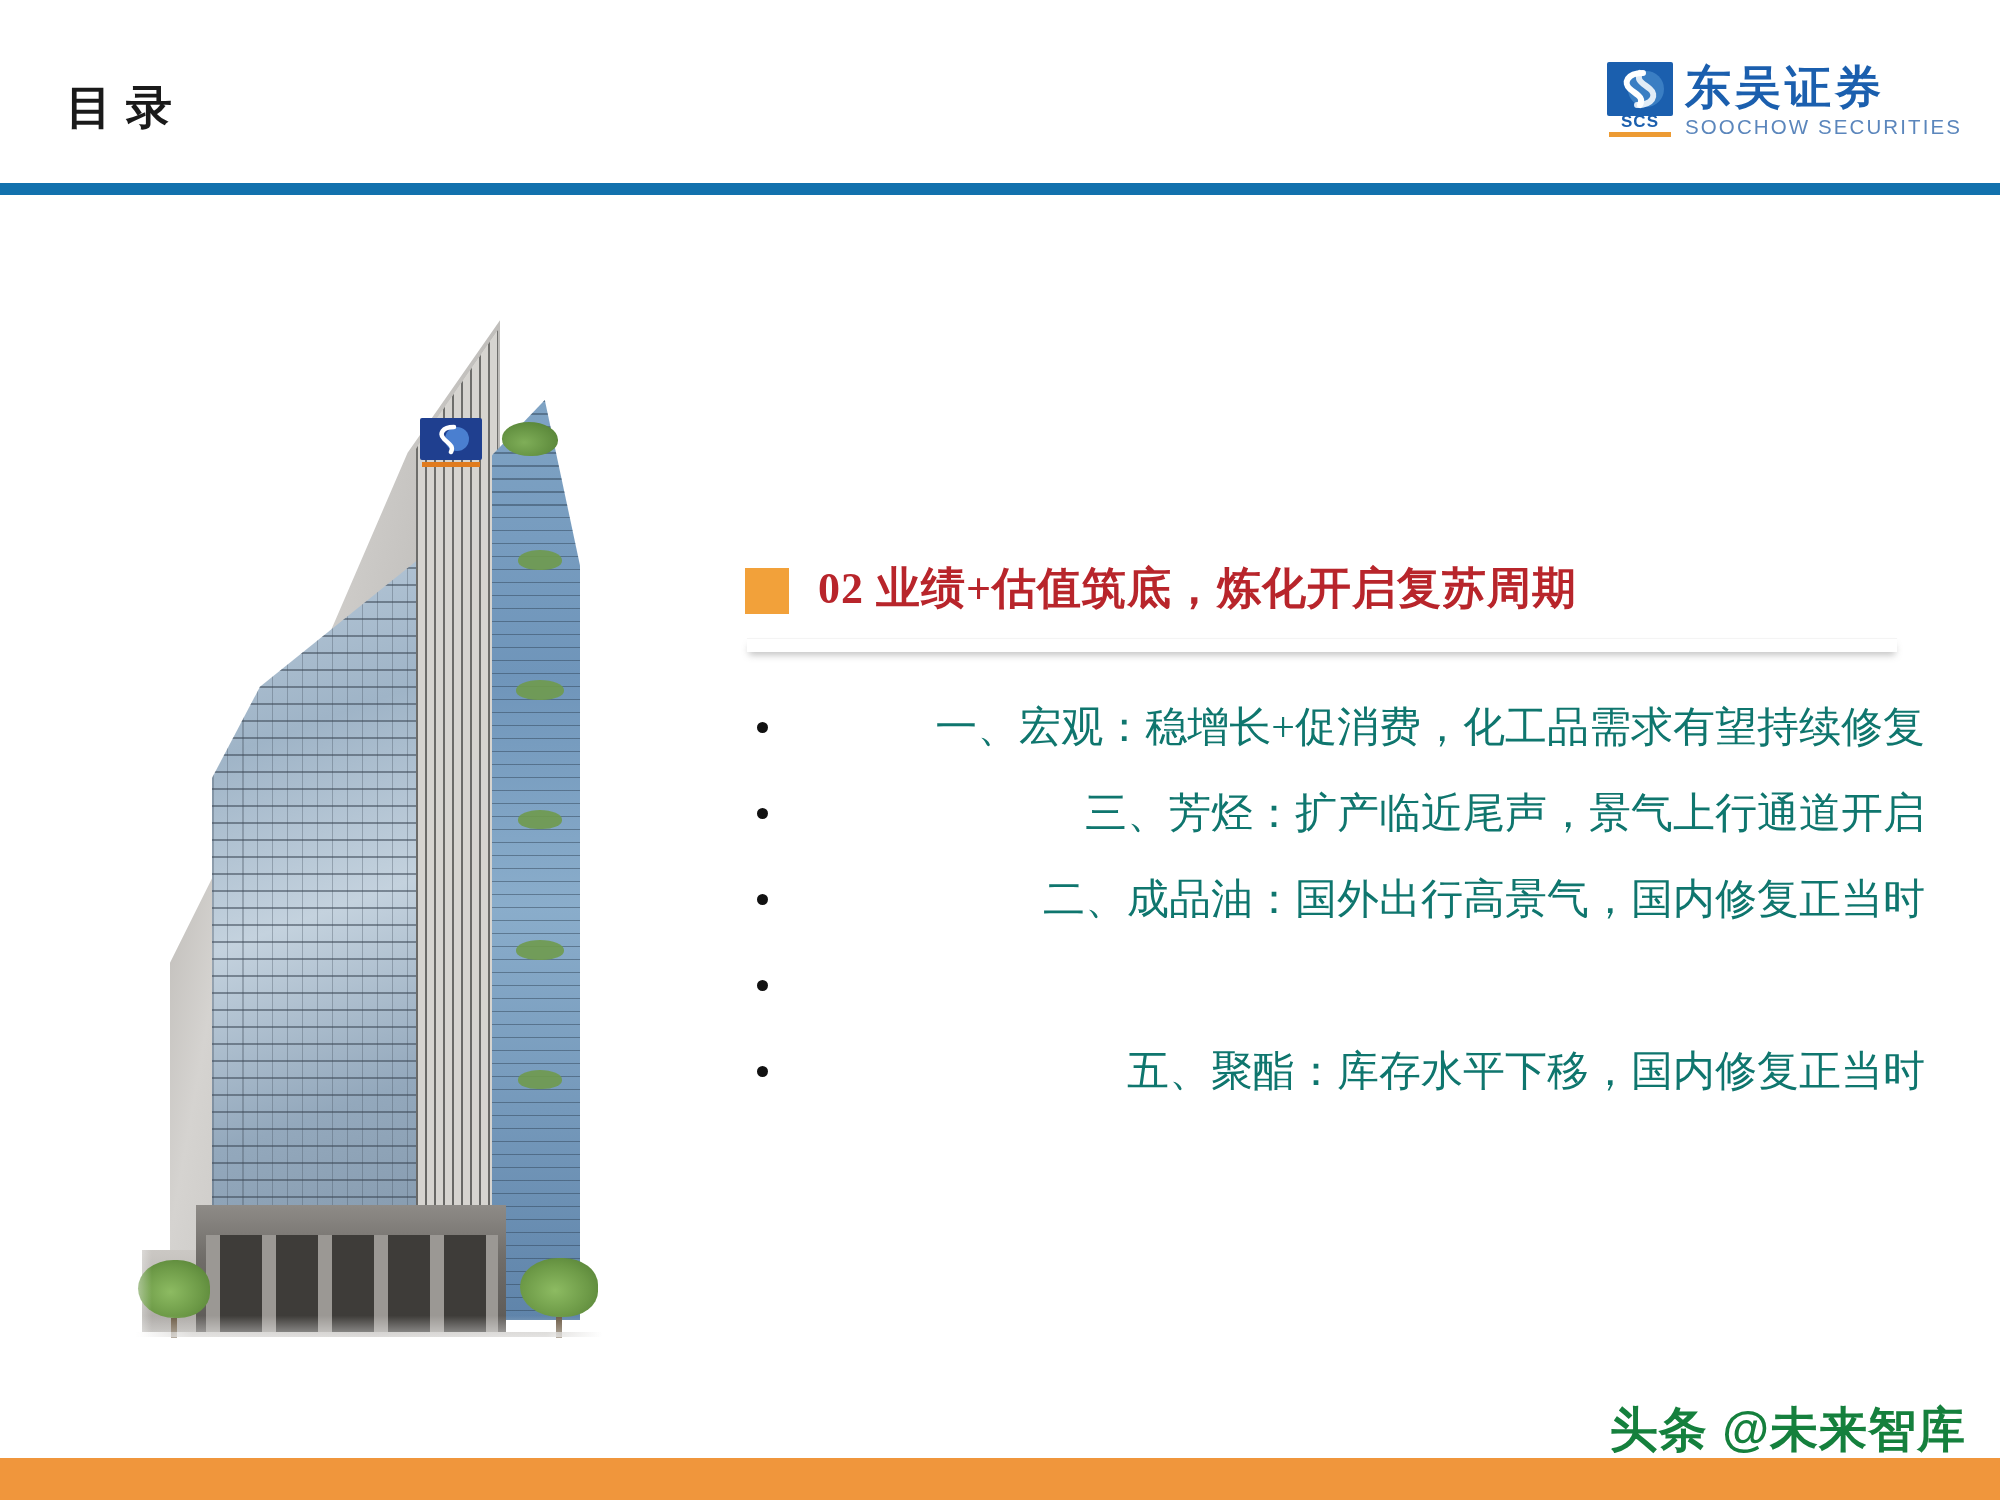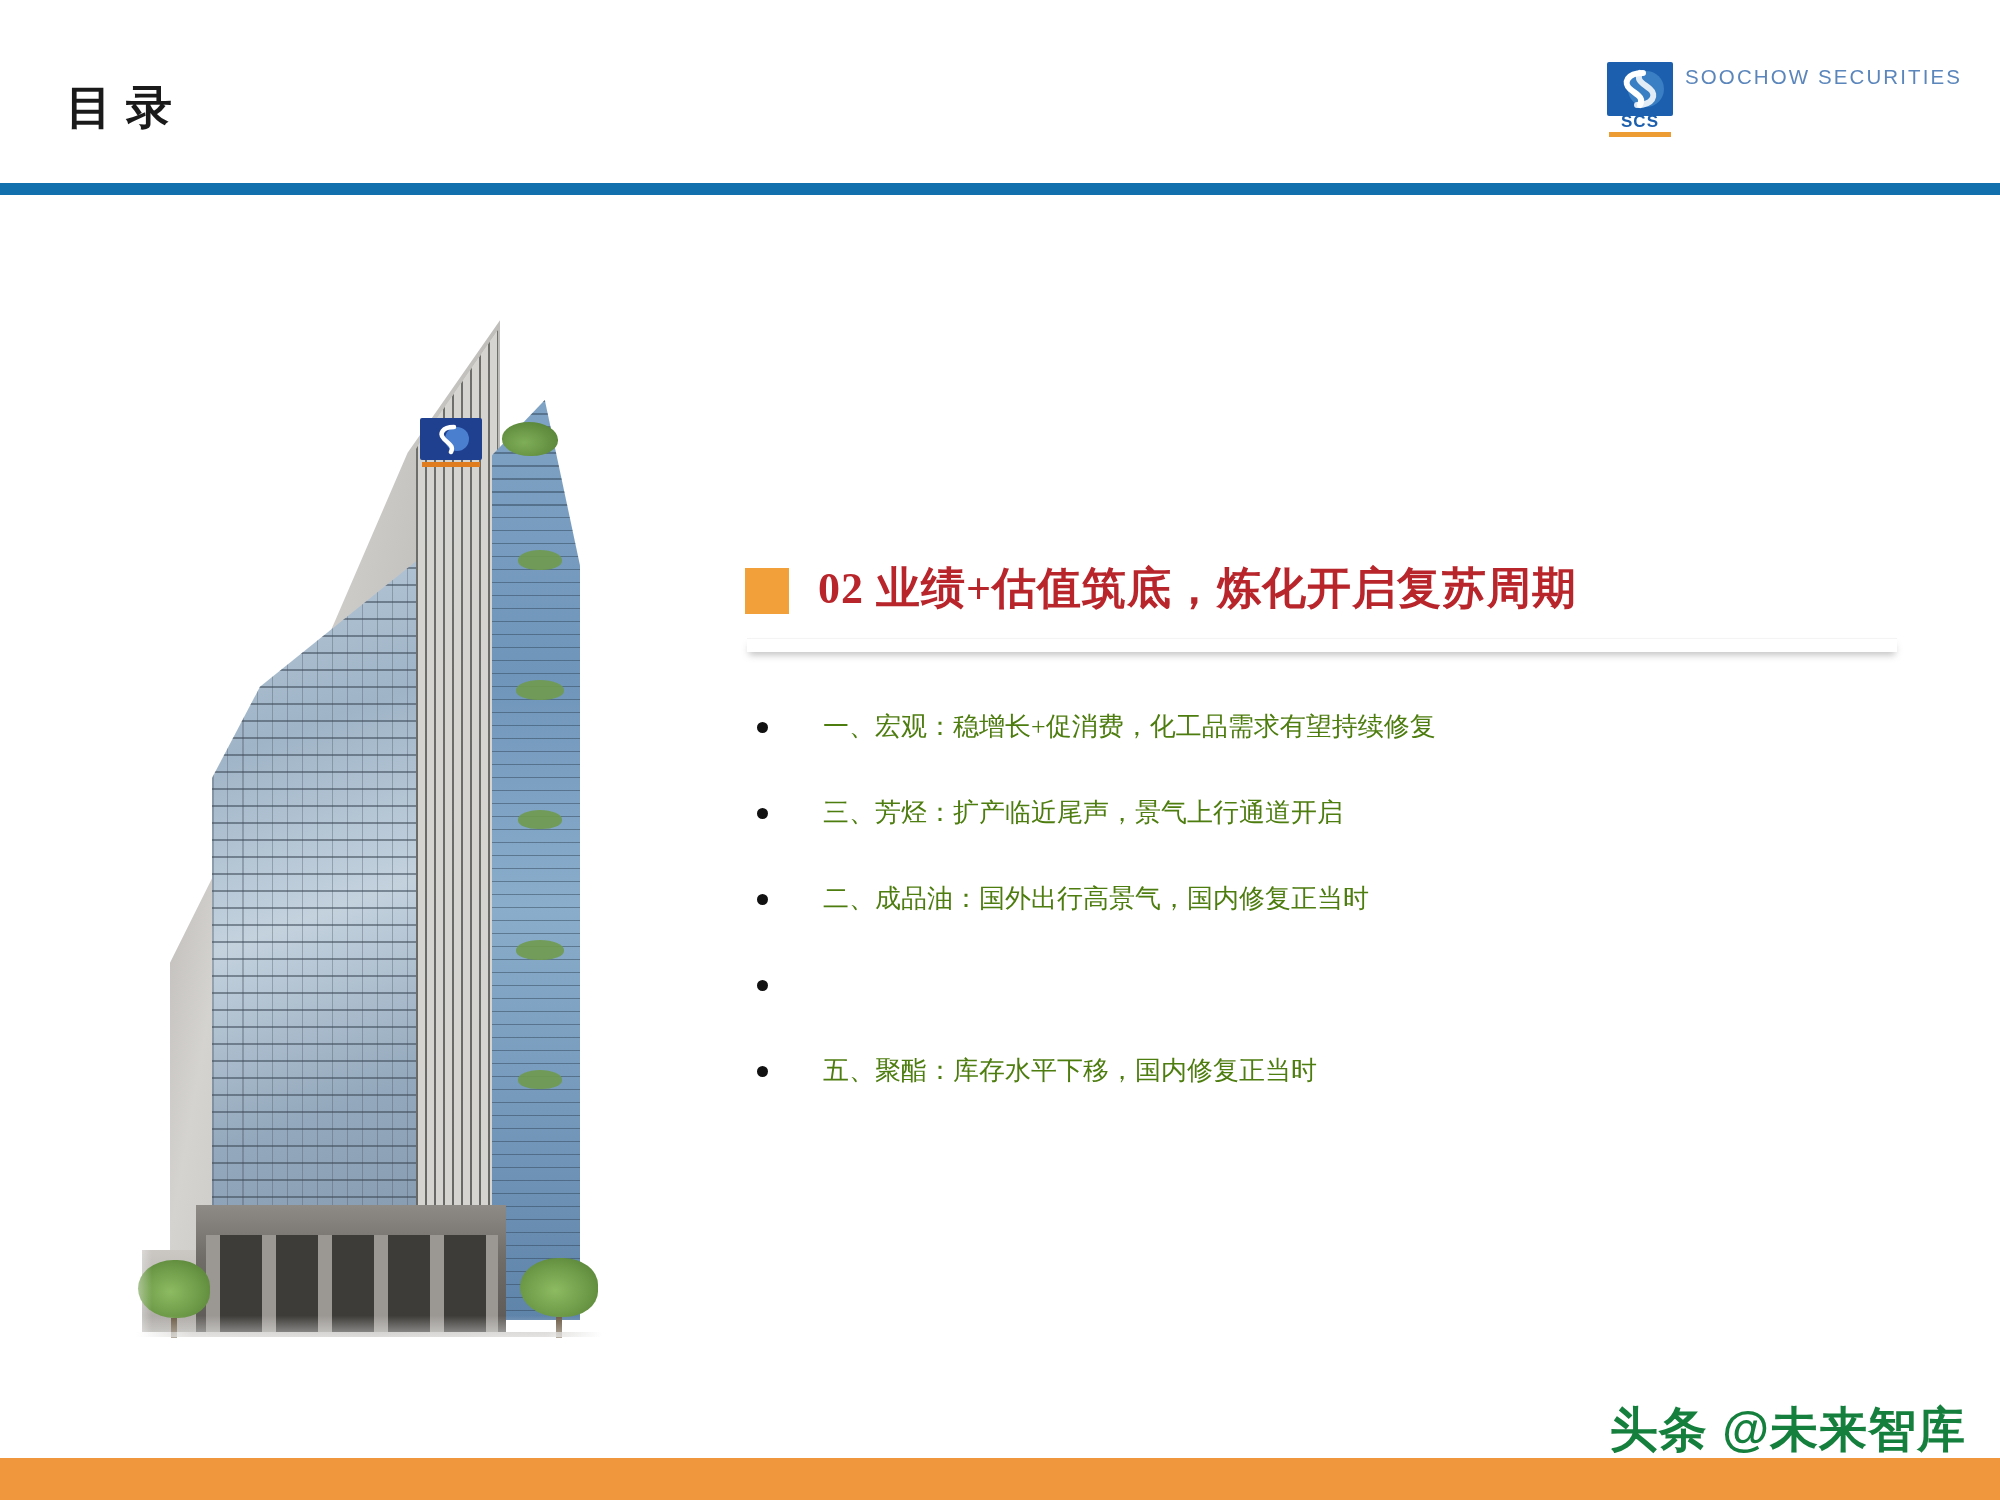--- a/index.html
+++ b/index.html
@@ -278,25 +278,26 @@
 
   .toc-list {
     margin-top:52px;
     list-style:none;
   }
   .toc-item {
     position:relative;
     height:86px;
     padding-left:78px;
     font-family:"Liberation Serif","DejaVu Serif",serif;
-    font-size:26px;
+    font-size:42px;
     font-weight:400;
-    color:#4d7c0f;
+    color:#0f766e;
     line-height:46px;
     white-space:nowrap;
+    text-align:right;
   }
   .toc-item .dot {
     position:absolute;
     left:12px; top:18px;
     width:11px; height:11px;
     background:#111111;
     border-radius:50%;
   }
 
   
@@ -335,20 +336,21 @@
         <svg class="mark-swirl" viewBox="0 0 54 46">
           <circle cx="33" cy="23" r="18" fill="#3C7FC4" opacity="0.95"></circle>
           <path d="M30 7 C14 7, 10 17, 17 23 C24 29, 31 31, 27 39" fill="none" stroke="#ffffff" stroke-width="6" stroke-linecap="round"></path>
           <path d="M24 39 C40 39, 44 29, 37 23 C30 17, 23 15, 27 7" fill="none" stroke="#ffffff" stroke-width="6" stroke-linecap="round" opacity="0.85"></path>
         </svg>
         <div class="mark-scs">SCS</div>
         <div class="mark-bar"></div>
       </div>
 
       <div class="brand-text">
+        <div class="brand-cn">东吴证券</div>
         <div class="brand-en">SOOCHOW SECURITIES</div>
       </div>
 
     </div>
   </div>
 
   <div class="header-rule"></div>
 
   <div class="photo-wrap">
     <div class="photo">

